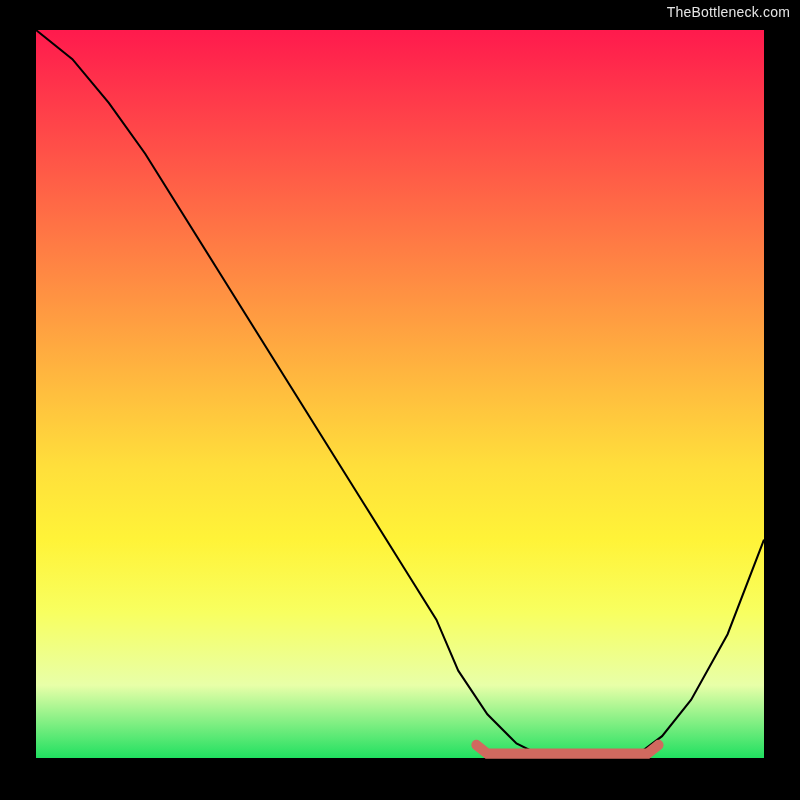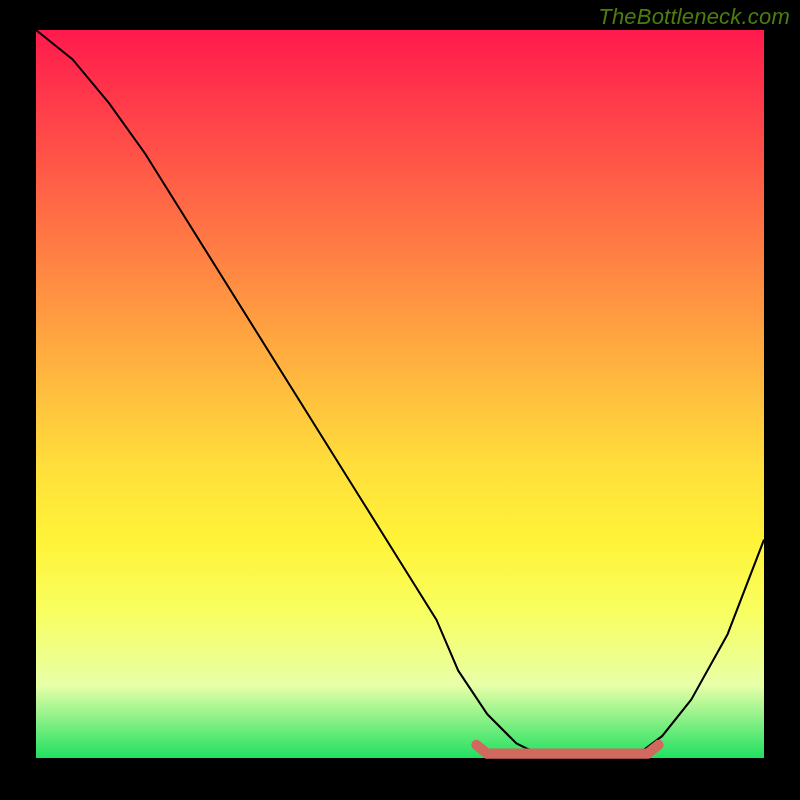--- a/index.html
+++ b/index.html
@@ -8,25 +8,24 @@
     width: 800px;
     height: 800px;
     background: #000;
     position: relative;
     font-family: Arial, Helvetica, sans-serif;
   }
   .watermark {
     position: absolute;
     top: 4px;
     right: 10px;
-    color: #4d7c0f;
-    font-size: 22px;
+    color: #e5e5e5;
+    font-size: 14px;
     font-weight: 500;
     letter-spacing: 0.2px;
-    font-style: italic;
   }
   .plot-area {
     position: absolute;
     left: 36px;
     top: 30px;
     width: 728px;
     height: 728px;
   }
   .gradient {
     position: absolute;

